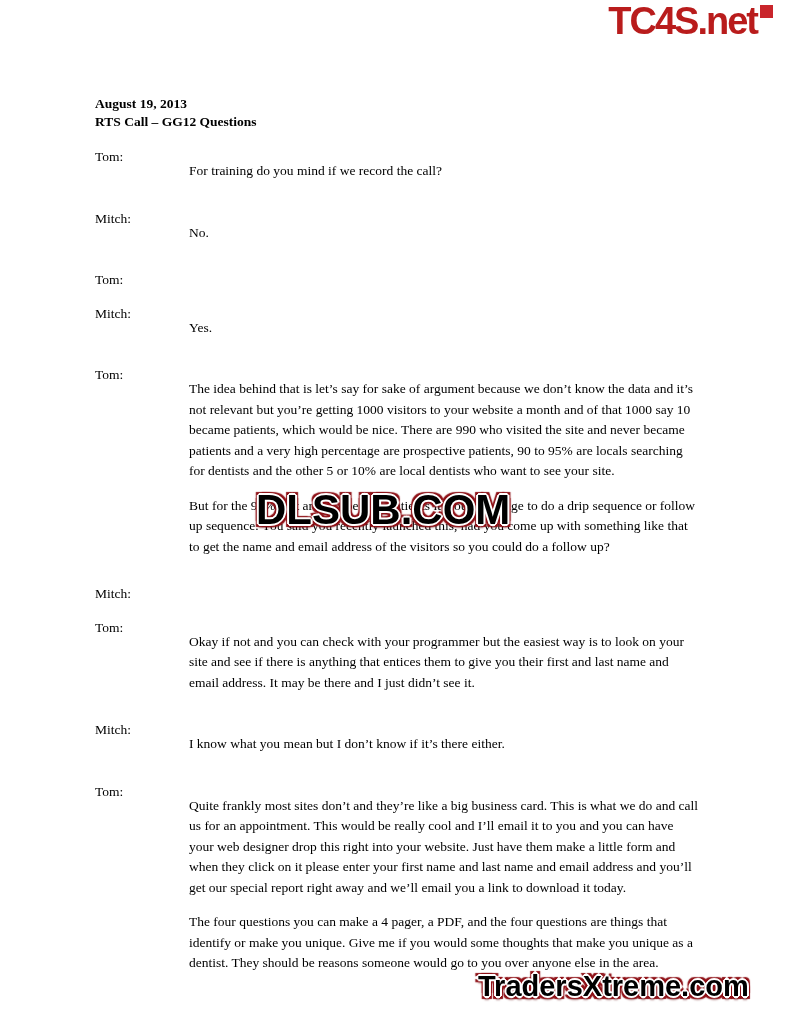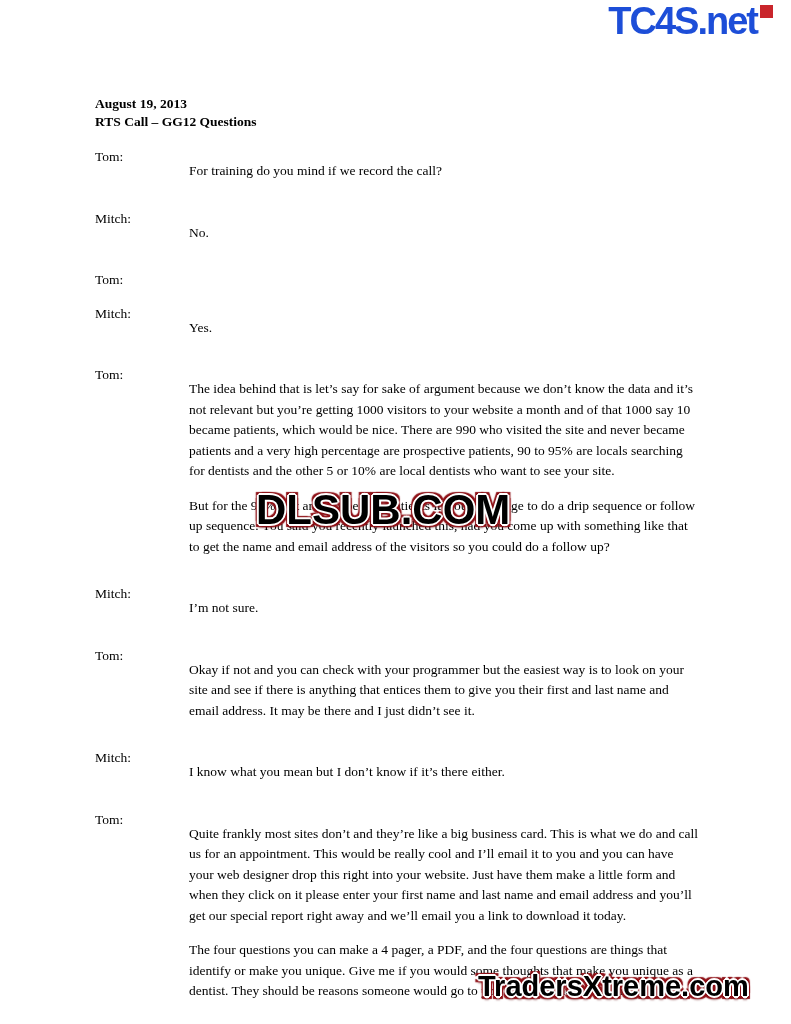--- a/index.html
+++ b/index.html
@@ -16,21 +16,21 @@
 
   
   .logo {
     position: absolute;
     top: 0px;
     right: 18px;
     font-family: "Liberation Sans", sans-serif;
     font-weight: bold;
     font-size: 38px;
     letter-spacing: -2px;
-    color: #1d4ed8;
+    color: #b91c1c;
     line-height: 42px;
     white-space: nowrap;
   }
   .logo .red-sq {
     display: inline-block;
     width: 13px;
     height: 13px;
     background: #c9252b;
     margin-left: 3px;
     vertical-align: 16px;
@@ -134,23 +134,20 @@
         </div>
         <div class="entry">
           <div class="speaker">Tom:</div>
           <div class="dialogue">
             <p>The idea behind that is let’s say for sake of argument because we don’t know the data and it’s not relevant but you’re getting 1000 visitors to your website a month and of that 1000 say 10 became patients, which would be nice. There are 990 who visited the site and never became patients and a very high percentage are prospective patients, 90 to 95% are locals searching for dentists and the other 5 or 10% are local dentists who want to see your site.</p>
             <p>But for the 90% that are prospective patients it would be huge to do a drip sequence or follow up sequence. You said you recently launched this, had you come up with something like that to get the name and email address of the visitors so you could do a follow up?</p>
           </div>
         </div>
         <div class="entry">
           <div class="speaker">Mitch:</div>
-          <div class="dialogue">
-            <p>I’m not sure.</p>
-          </div>
         </div>
         <div class="entry">
           <div class="speaker">Tom:</div>
           <div class="dialogue">
             <p>Okay if not and you can check with your programmer but the easiest way is to look on your site and see if there is anything that entices them to give you their first and last name and email address. It may be there and I just didn’t see it.</p>
           </div>
         </div>
         <div class="entry">
           <div class="speaker">Mitch:</div>
           <div class="dialogue">

